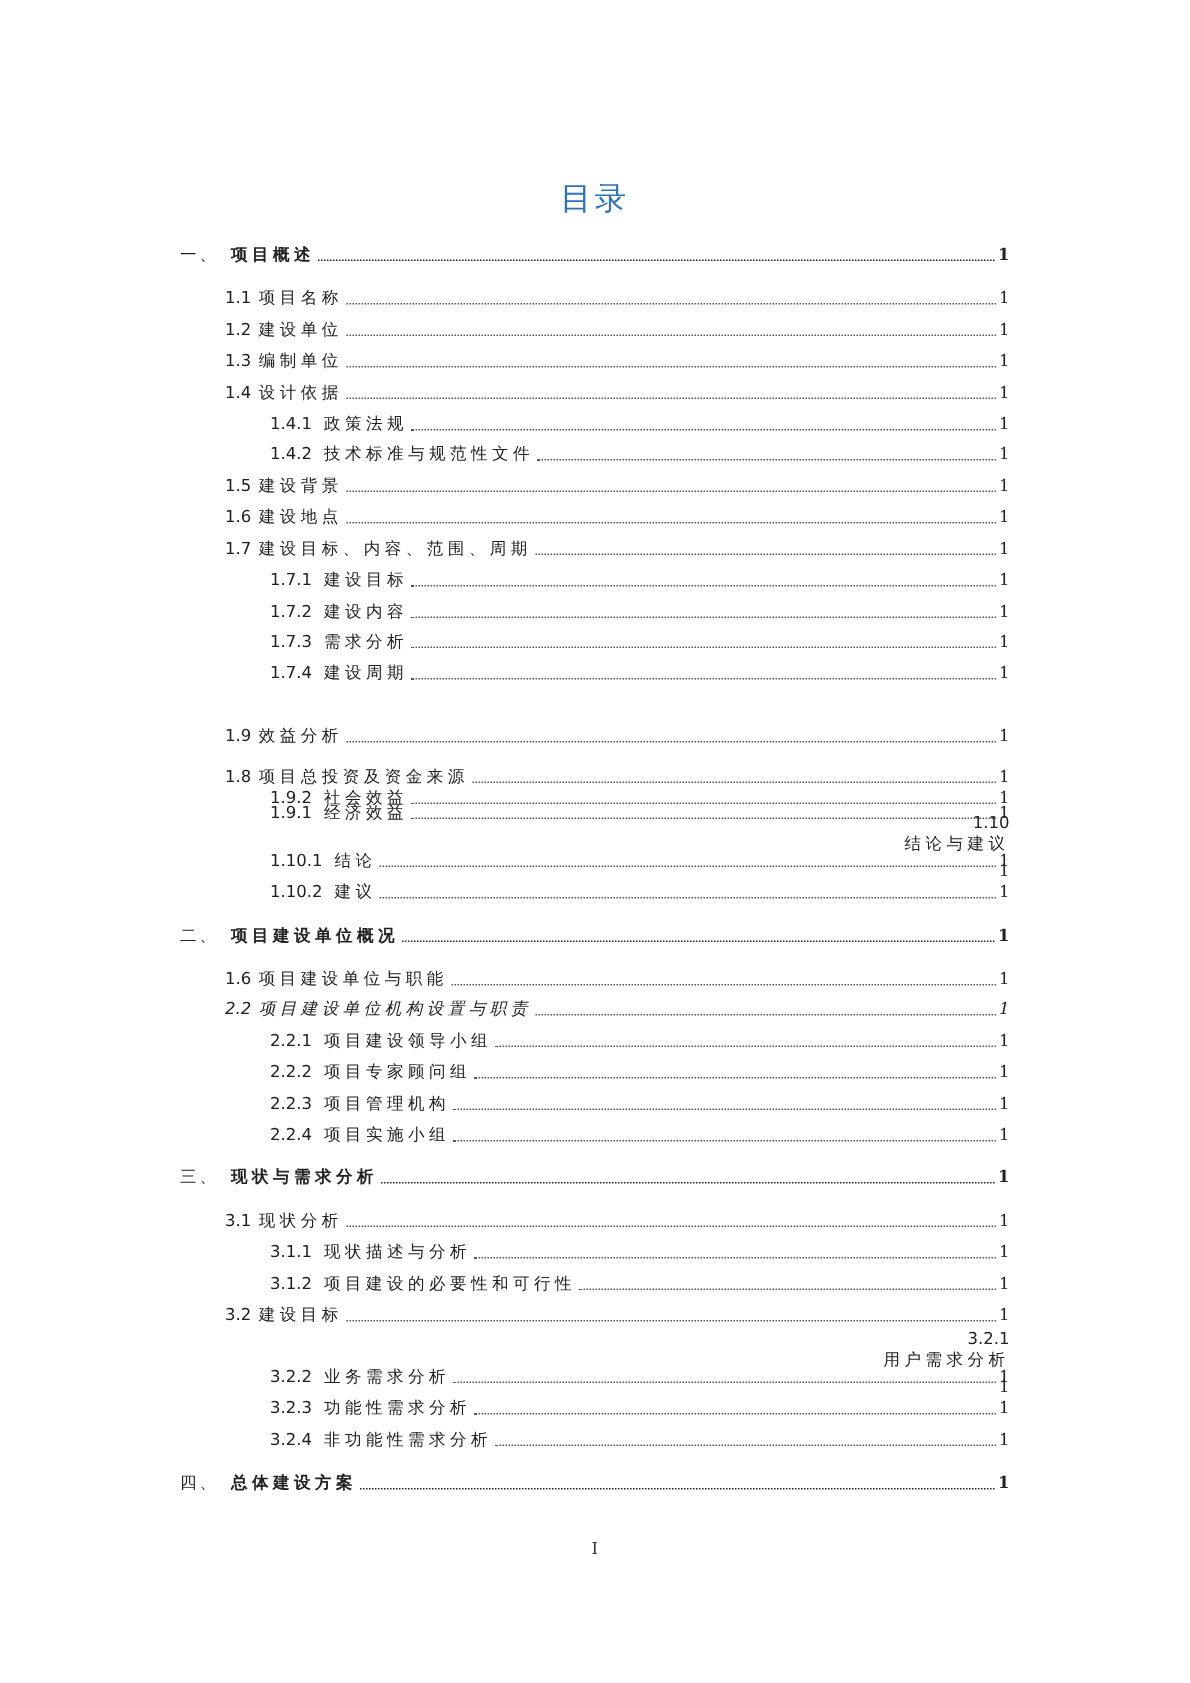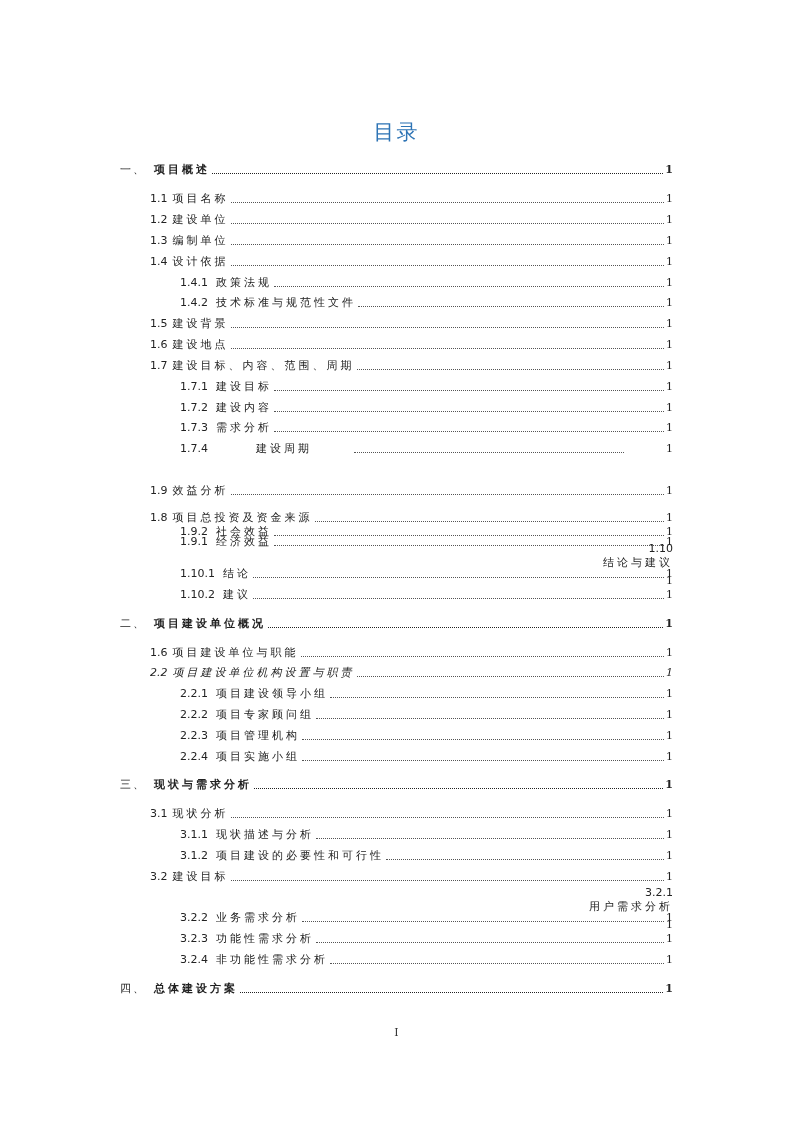--- a/index.html
+++ b/index.html
@@ -102,21 +102,21 @@
       <span class="label">建设内容</span>
       <span class="leader"></span>
       <span class="page">1</span>
     </div>
     <div class="row lvl3" style="top: 417px;">
       <span class="num">1.7.3</span>
       <span class="label">需求分析</span>
       <span class="leader"></span>
       <span class="page">1</span>
     </div>
-    <div class="row lvl3" style="top: 438px; gap: 40px;">
+    <div class="row lvl3" style="top: 438px;">
       <span class="num">1.7.4</span>
       <span class="label">建设周期</span>
       <span class="leader"></span>
       <span class="page">1</span>
     </div>
     <div class="row lvl2" style="top: 459px; margin-top: 48px;">
       <span class="num">1.8</span>
       <span class="label">项目总投资及资金来源</span>
       <span class="leader"></span>
       <span class="page">1</span>

